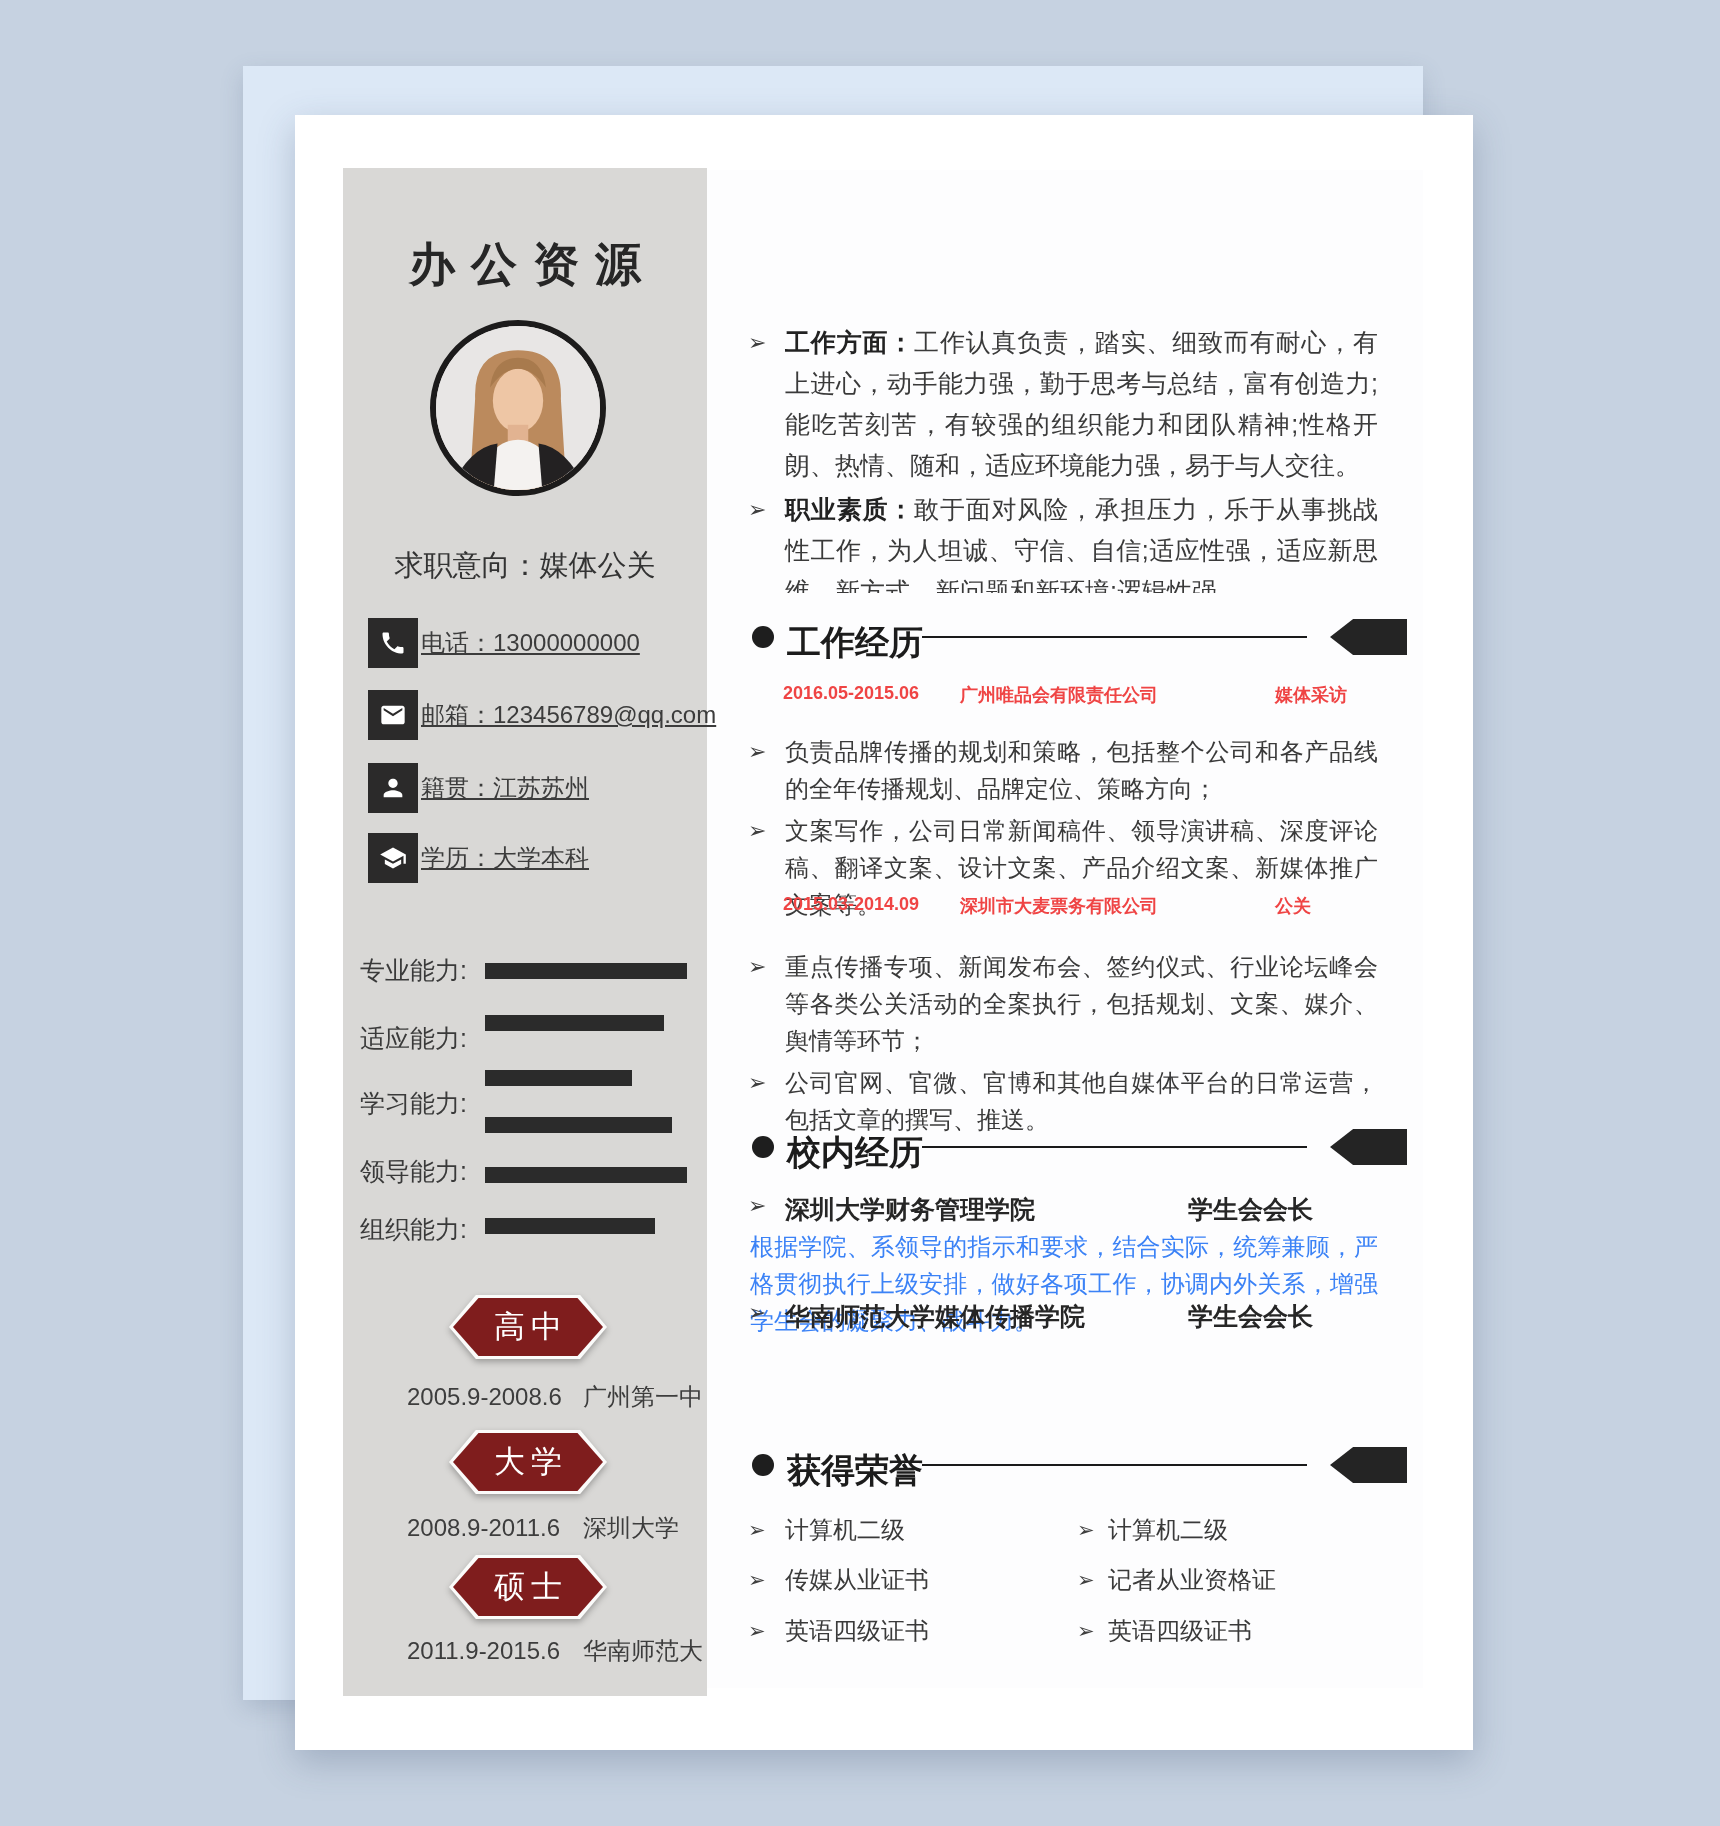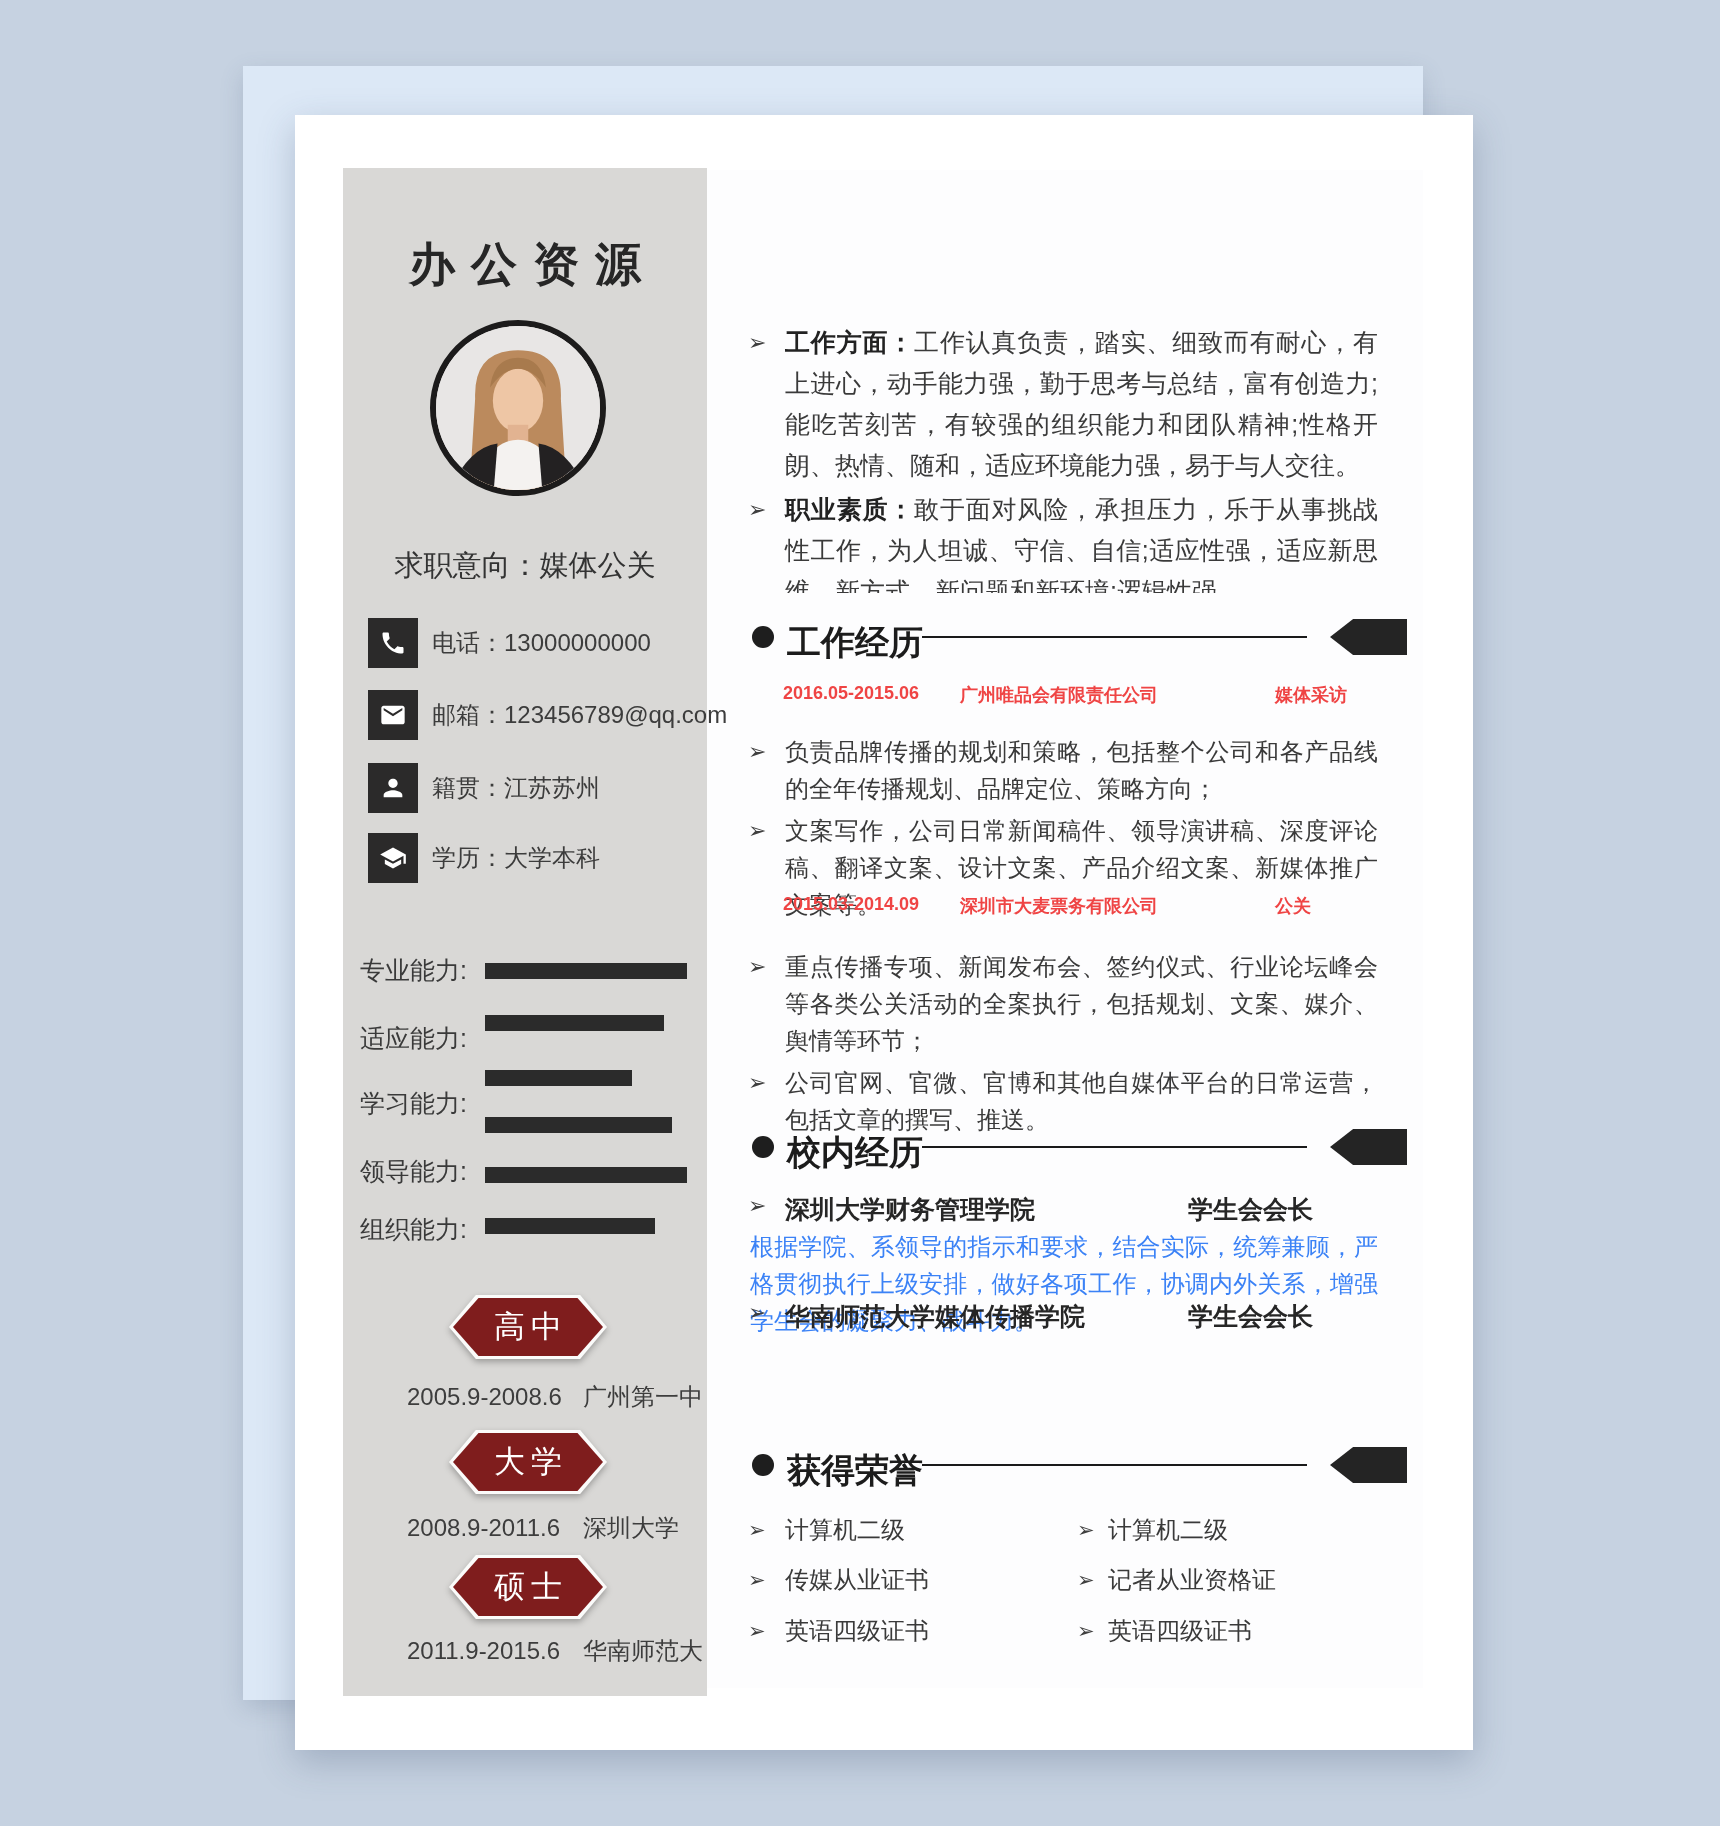--- a/index.html
+++ b/index.html
@@ -29,21 +29,21 @@
     position:absolute;left:87px;top:152px;width:176px;height:176px;box-sizing:border-box;
     border:6px solid #1c1b1b;border-radius:50%;overflow:hidden;background:#e8e6e5;
   }
   .photo-wrap svg{display:block;width:100%;height:100%;}
   .job-intent{position:absolute;top:378px;left:0;width:100%;text-align:center;font-size:29px;color:#333;}
 
   .contact{position:absolute;left:0;width:100%;height:50px;}
   .c1{top:450px}.c2{top:522px}.c3{top:595px}.c4{top:665px}
   .contact .ic{position:absolute;left:25px;top:0;width:50px;height:50px;background:#2b2a2a;}
   .contact .ic svg{position:absolute;left:11px;top:11px;width:28px;height:28px;}
-  .contact .txt{position:absolute;left:89px;top:0;height:50px;line-height:50px;font-size:24px;color:#3c3c3c;white-space:nowrap;}
+  .contact .txt{position:absolute;left:78px;top:0;height:50px;line-height:50px;font-size:24px;color:#3c3c3c;white-space:nowrap;text-decoration:underline;}
 
   .skill-label{position:absolute;left:17px;font-size:25px;color:#3a3a3a;line-height:30px;white-space:nowrap;}
   .sl1{top:787px}.sl2{top:855px}.sl3{top:920px}.sl4{top:988px}.sl5{top:1046px}
   .bar{position:absolute;left:142px;height:16px;background:#2b2b2b;}
   .bar1{top:795px;width:202px}.bar2{top:847px;width:179px}.bar3{top:902px;width:147px}
   .bar4{top:949px;width:187px}.bar5{top:999px;width:202px}.bar6{top:1050px;width:170px}
 
   .badge{position:absolute;left:106px;width:158px;height:64px;
     filter:drop-shadow(0 3px 3px rgba(0,0,0,.28));}
   .b1{top:1127px}.b2{top:1262px}.b3{top:1387px}

